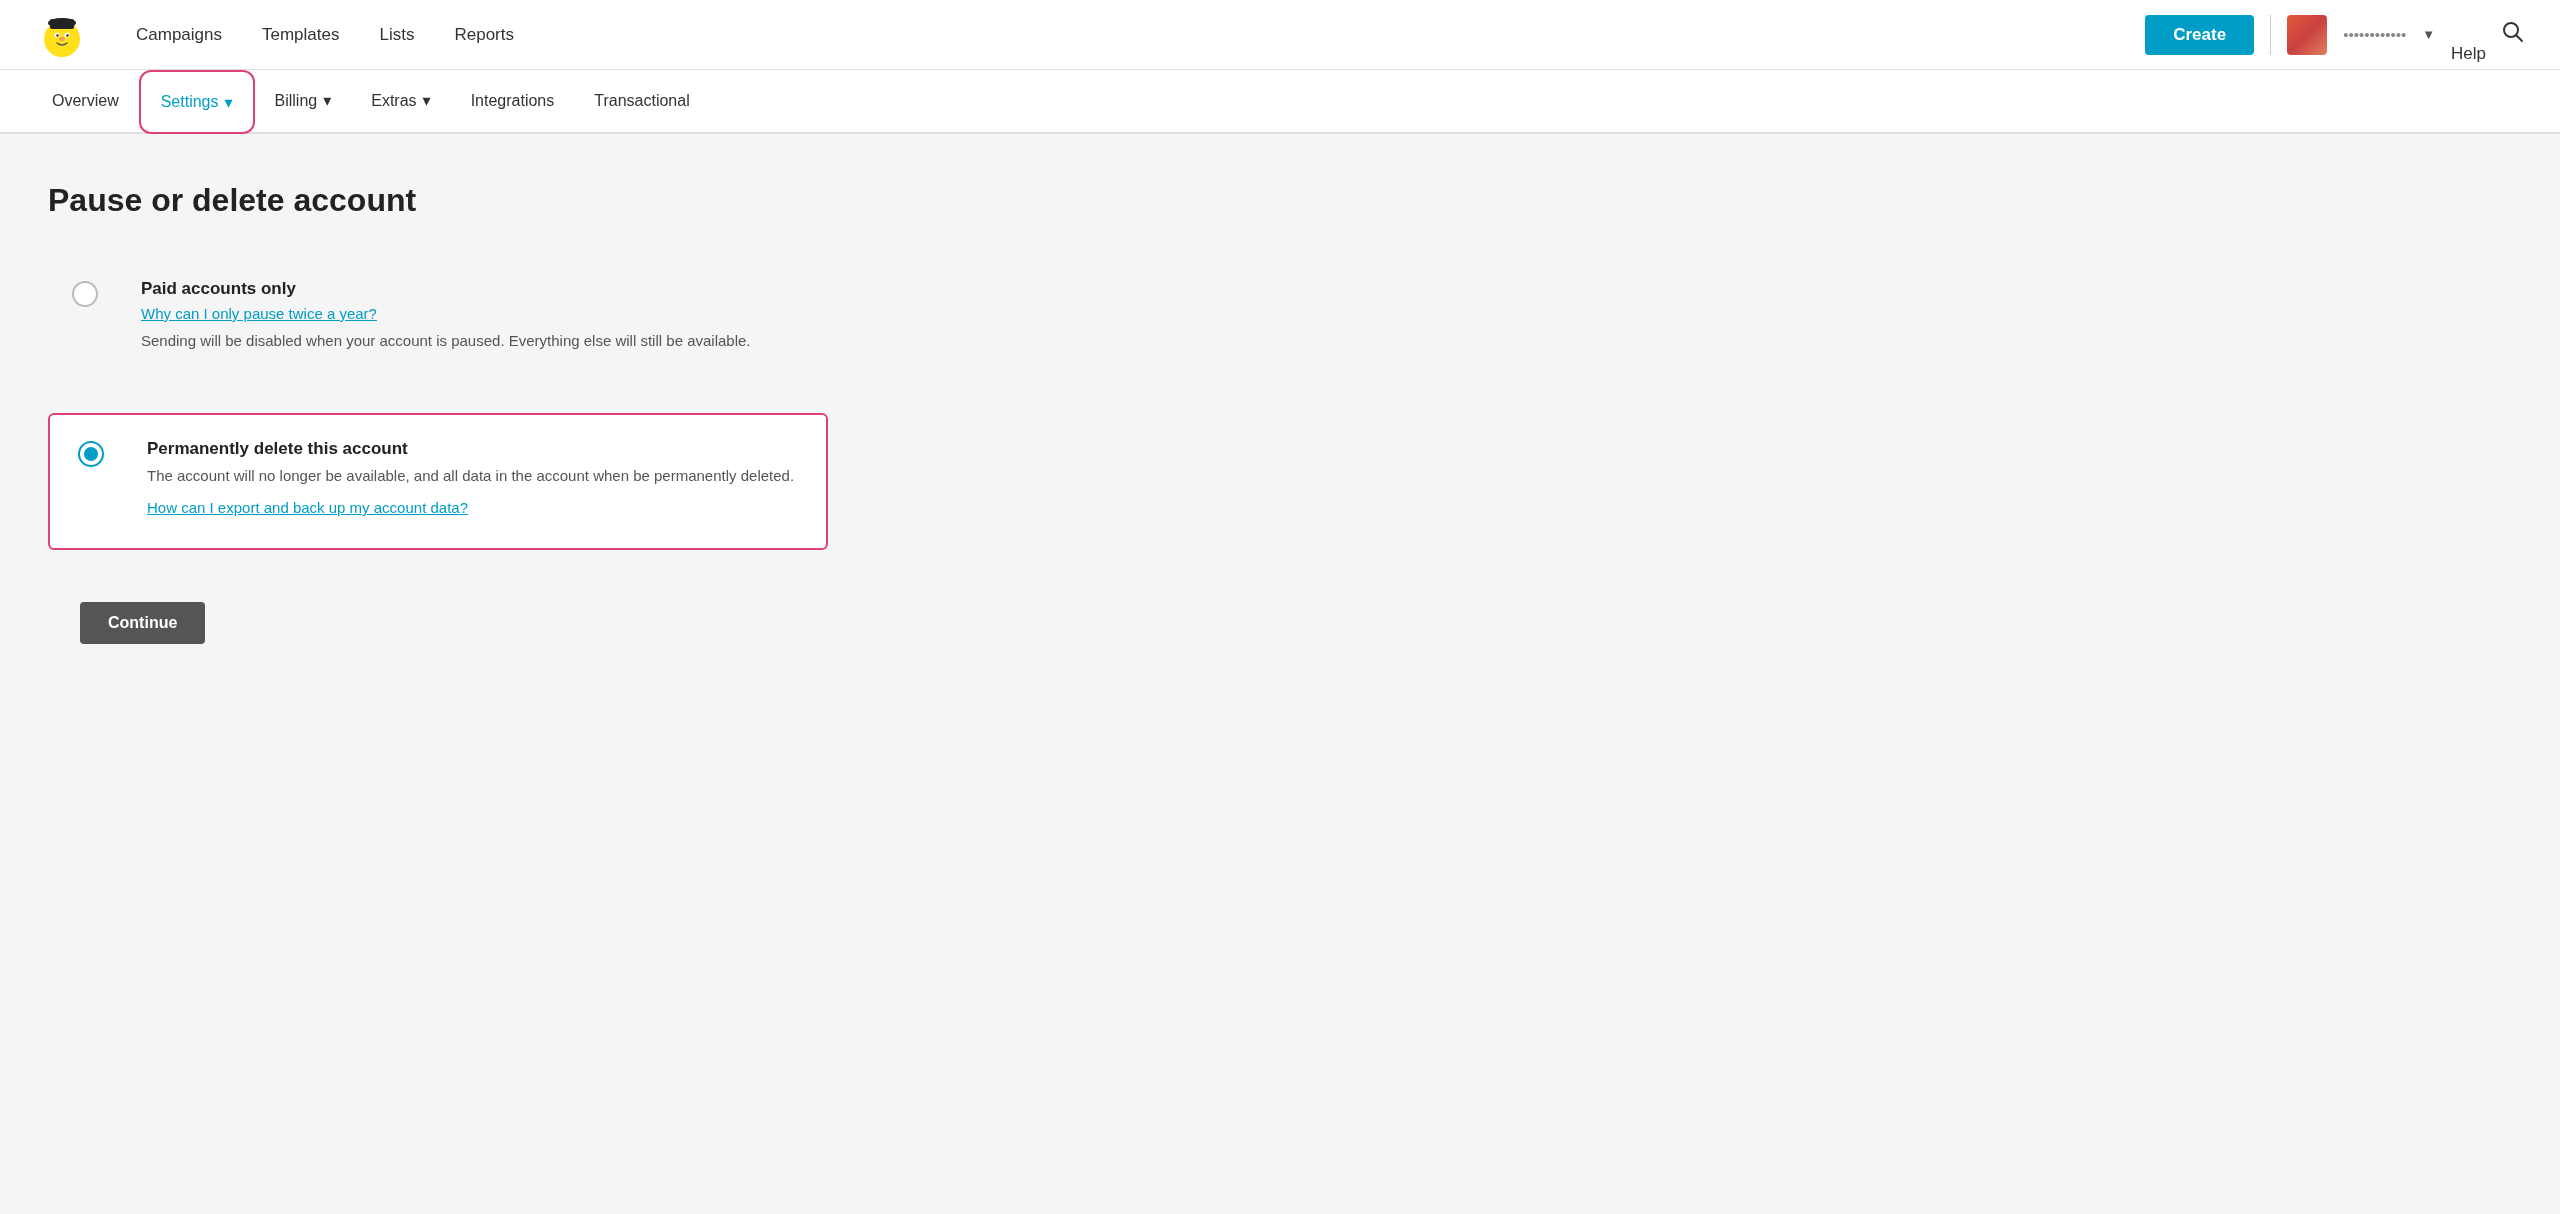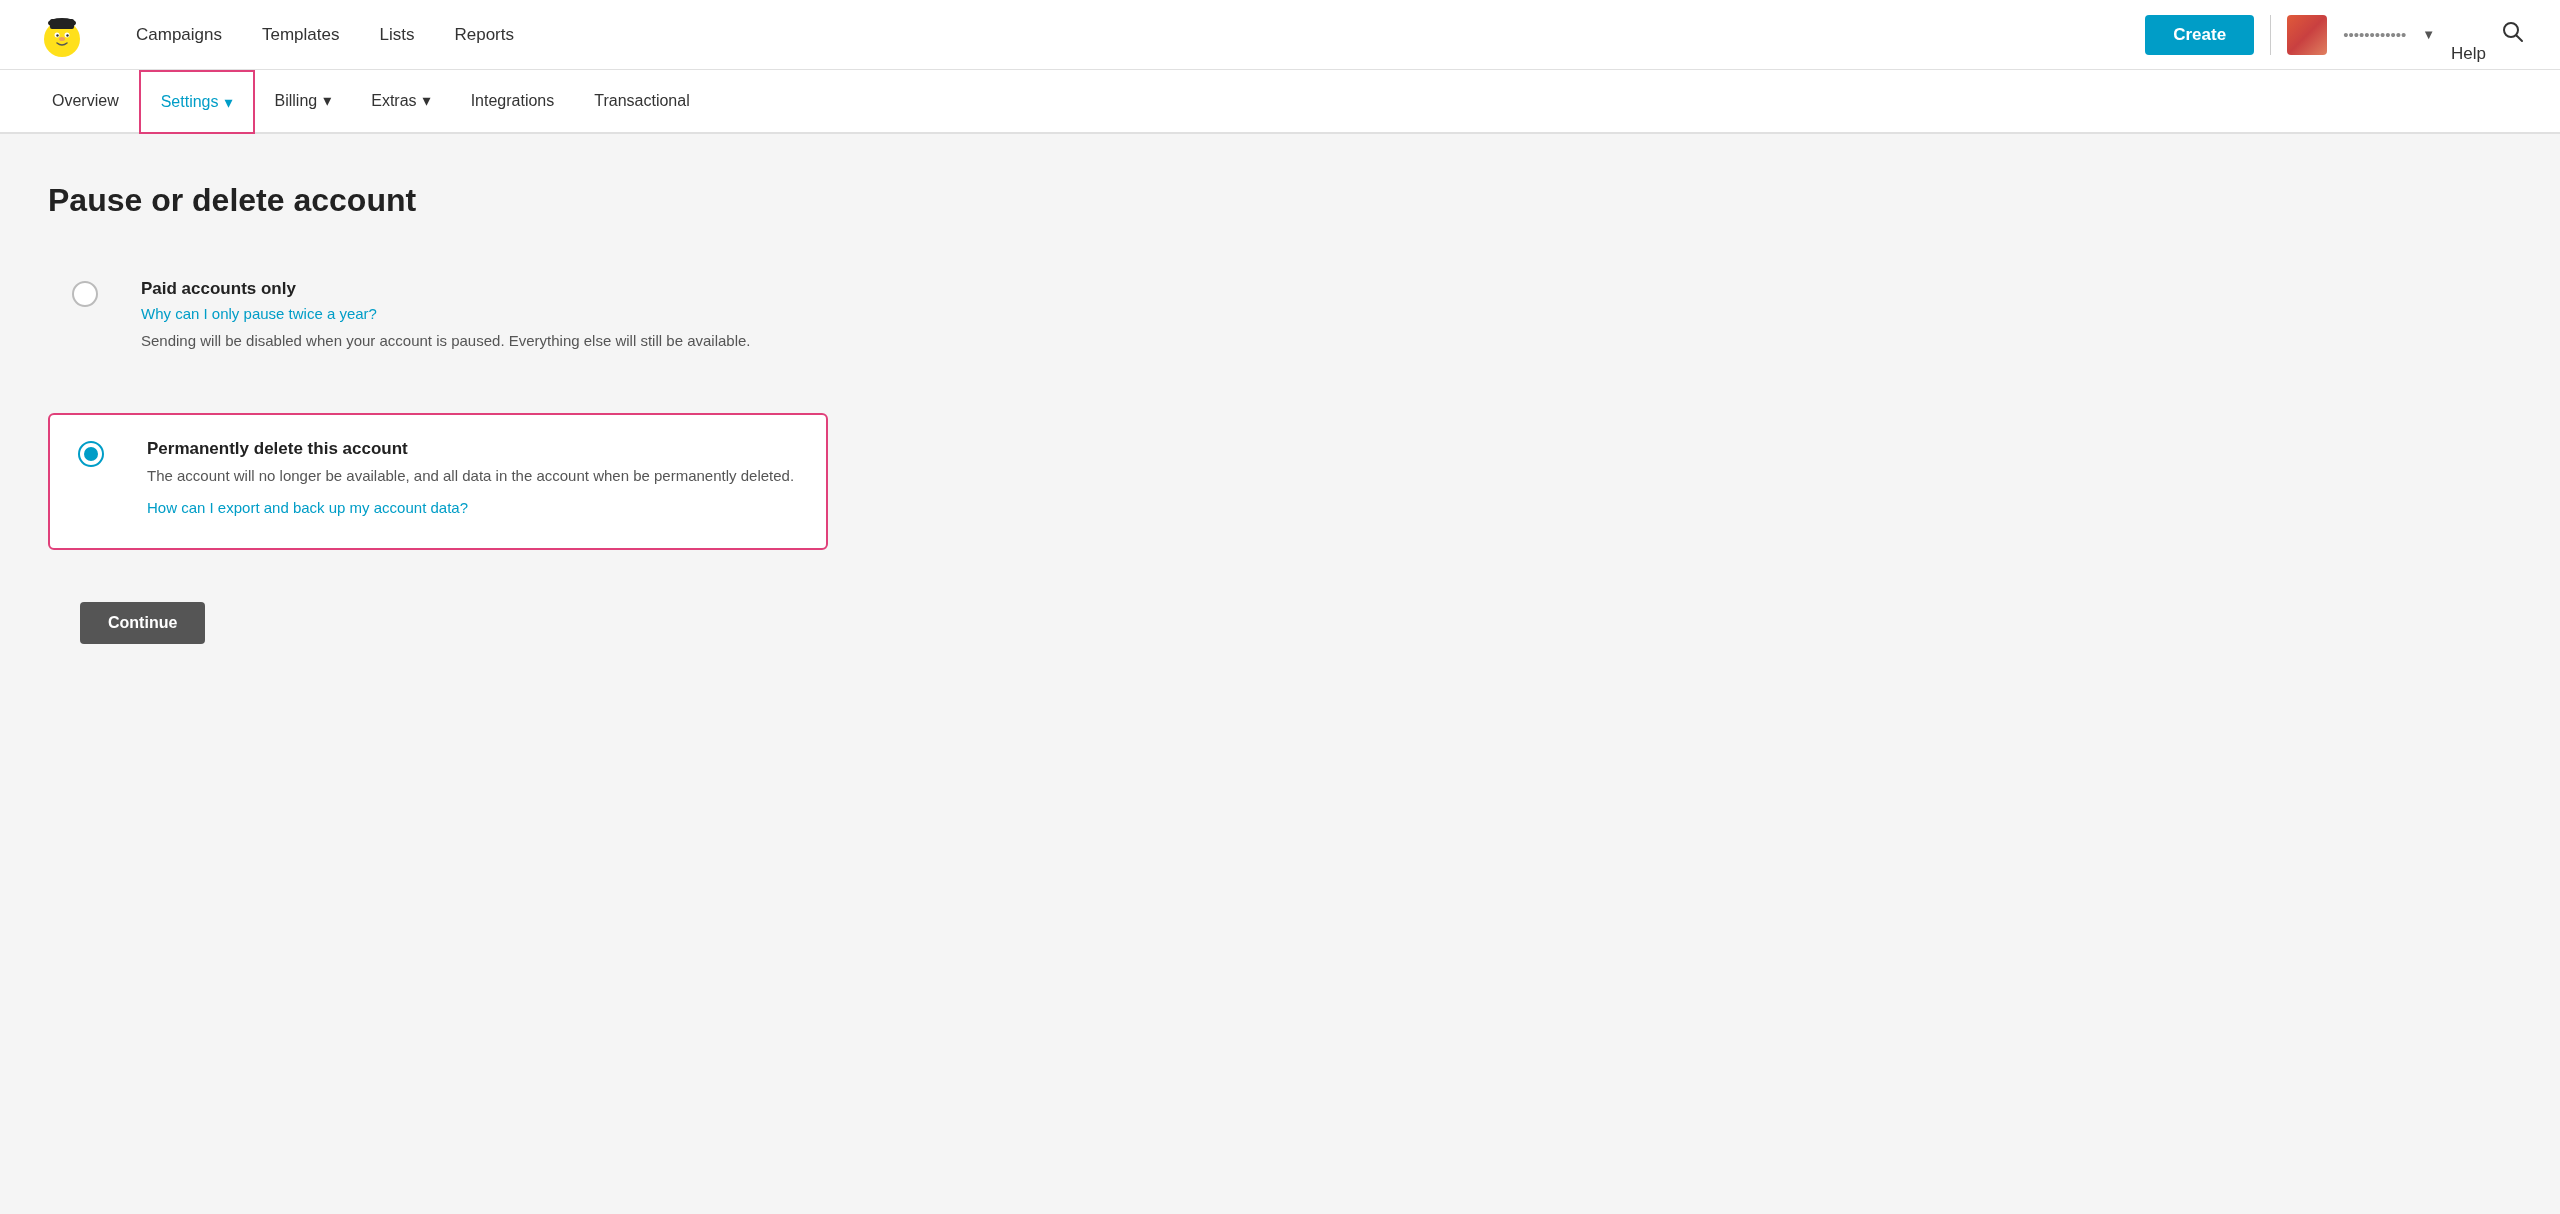--- a/index.html
+++ b/index.html
@@ -107,21 +107,21 @@
       cursor: pointer;
       border-bottom: 3px solid transparent;
       margin-bottom: -2px;
       text-decoration: none;
       gap: 6px;
     }
     .sub-nav-item.active {
       color: #009dc7;
       border-bottom: 3px solid #e0407a;
       border: 2px solid #e0407a;
-      border-radius: 0;
+      border-radius: 12px;
       margin-bottom: -2px;
     }
 
     
     .main-content {
       padding: 48px 48px;
       background: #f5f5f5;
       min-height: calc(100vh - 134px);
     }
     .page-title {
@@ -176,20 +176,21 @@
     .option-content { flex: 1; }
     .option-title {
       font-size: 17px;
       font-weight: 700;
       color: #222;
       margin-bottom: 6px;
     }
     .option-link {
       color: #009dc7;
       font-size: 15px;
+      text-decoration: underline;
       cursor: pointer;
       display: block;
       margin-bottom: 8px;
     }
     .option-desc {
       font-size: 15px;
       color: #555;
       line-height: 1.5;
       margin-bottom: 12px;
     }

